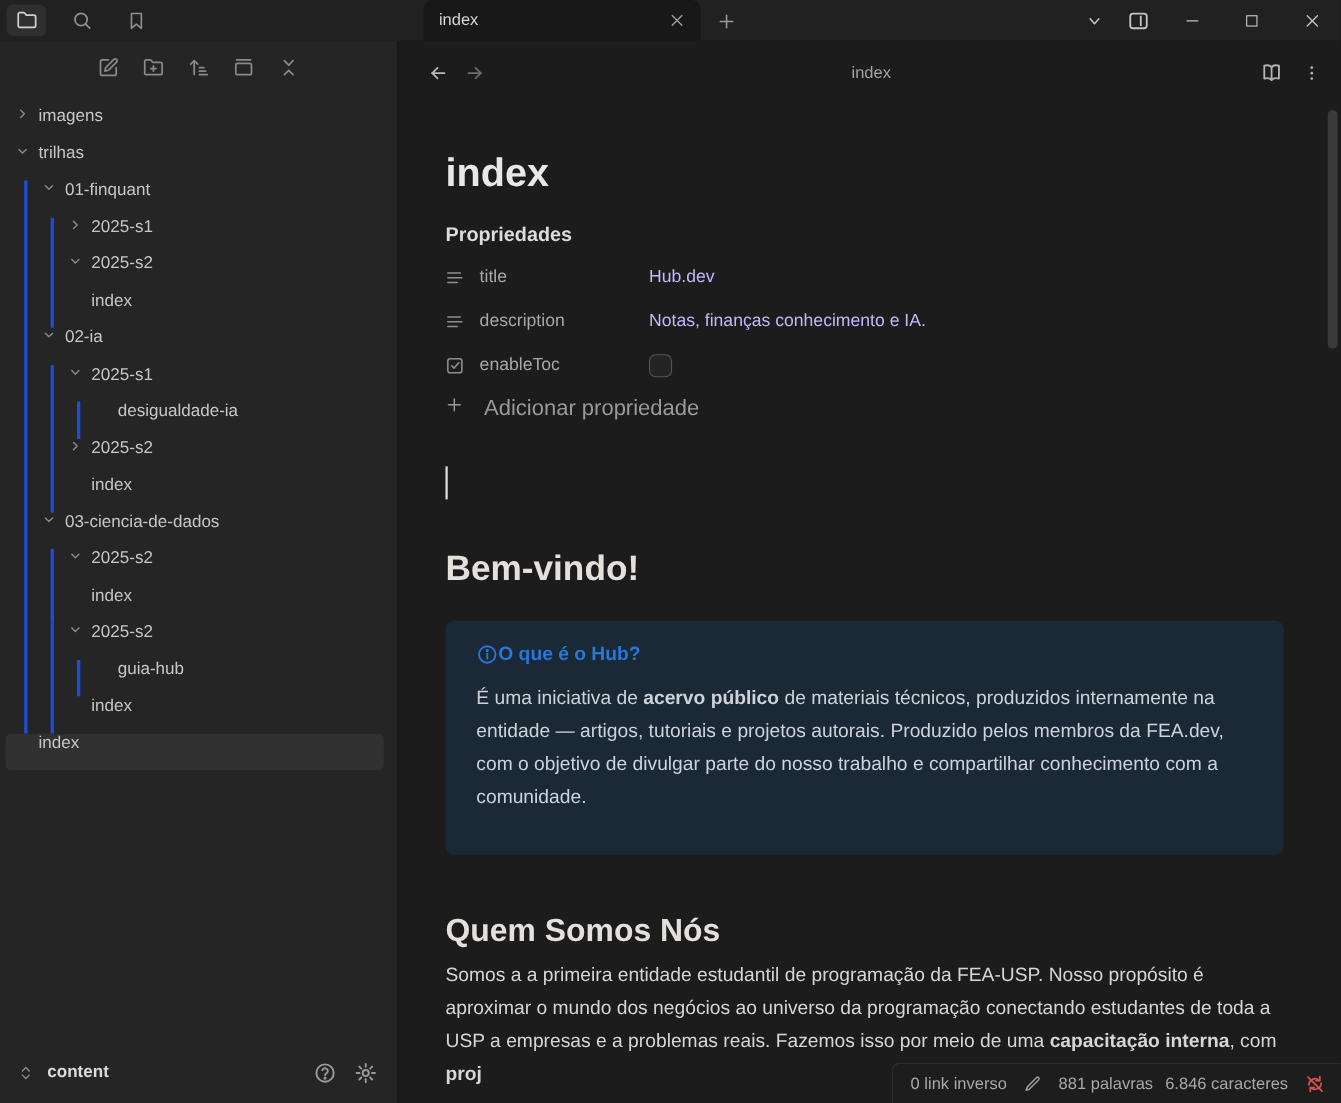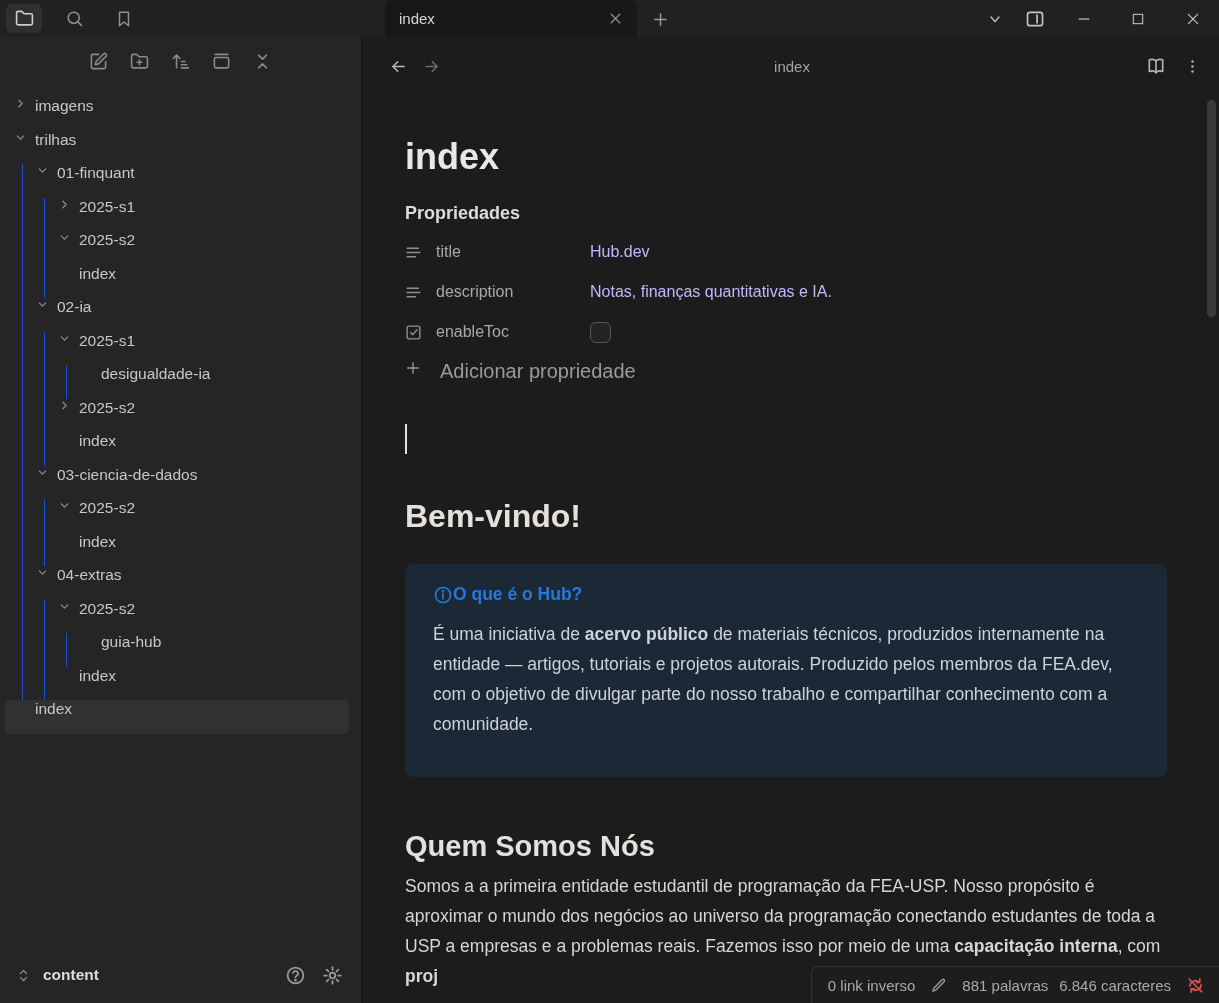--- a/index.html
+++ b/index.html
@@ -20,21 +20,21 @@
 
   
   .sidebar { position:absolute; top:37px; left:0; width:363px; bottom:0; background:#252525; border-right:2px solid #171717; }
   .nav-header { display:flex; justify-content:center; gap:22px; padding:15px 0 13px; }
   .nav-action { color:#8a8a8a; display:flex; }
   .tree { padding:13px 8px 0 14px; font-size:15.5px; color:#c7c7c7; }
   .tree-row { display:flex; align-items:flex-start; height:33.5px; white-space:nowrap; }
   .tree-row.file { padding-left:21px; }
   .tree-row.selected { background:#313131; border-radius:5px; margin-left:-9px; padding-left:30px; margin-right:4px; }
   .tree-chevron { width:14px; margin-right:7px; color:#8a8a8a; display:flex; align-items:center; }
-  .tree-children { margin-left:8px; padding-left:13px; border-left:1px solid #1d4ed8; }
+  .tree-children { margin-left:8px; padding-left:13px; border-left:3px solid #1d4ed8; }
   .vault-footer { position:absolute; left:0; right:2px; bottom:0; height:56px; display:flex; align-items:center; padding:0 16px; background:#252525; }
   .vault-switcher { display:flex; align-items:center; gap:12px; color:#8f8f8f; }
   .vault-name { color:#dcdcdc; font-weight:bold; font-size:15.5px; }
   .vault-actions { margin-left:auto; display:flex; gap:16px; color:#9a9a9a; }
 
   
   .main { position:absolute; top:37px; left:365px; right:0; bottom:0; background:#1c1c1c; }
   .view-header { position:relative; height:58px; }
   .hist-btns { position:absolute; left:24px; top:0; height:58px; display:flex; align-items:center; gap:14px; }
   .hist-back { color:#b9b9b9; display:flex; }
@@ -291,28 +291,20 @@
                 <svg width="13" height="13" viewBox="0 0 24 24" fill="none" stroke="currentColor" stroke-width="2.4" stroke-linecap="round" stroke-linejoin="round">
                   <polyline points="6 9 12 15 18 9"></polyline>
                 </svg>
               </span>
               <span class="tree-label">2025-s2</span>
             </div>
             <div class="tree-row file">
               <span class="tree-label">index</span>
             </div>
           </div>
-          <div class="tree-row folder">
-            <span class="tree-chevron">
-              <svg width="13" height="13" viewBox="0 0 24 24" fill="none" stroke="currentColor" stroke-width="2.4" stroke-linecap="round" stroke-linejoin="round">
-                <polyline points="6 9 12 15 18 9"></polyline>
-              </svg>
-            </span>
-            <span class="tree-label">04-extras</span>
-          </div>
           <div class="tree-children">
             <div class="tree-row folder">
               <span class="tree-chevron">
                 <svg width="13" height="13" viewBox="0 0 24 24" fill="none" stroke="currentColor" stroke-width="2.4" stroke-linecap="round" stroke-linejoin="round">
                   <polyline points="6 9 12 15 18 9"></polyline>
                 </svg>
               </span>
               <span class="tree-label">2025-s2</span>
             </div>
             <div class="tree-children">
@@ -423,21 +415,21 @@
             <div class="prop-key">
               <span class="picon">
                 <svg width="17" height="17" viewBox="0 0 24 24" fill="none" stroke="currentColor" stroke-width="2" stroke-linecap="round">
                     <path d="M19 6H3"></path>
                     <path d="M21 12H3"></path>
                     <path d="M15 18H3"></path>
                   </svg>
               </span>
               <span>description</span>
             </div>
-            <div class="prop-value">Notas, finanças quantitativas e IA.</div>
+            <div class="prop-value">Notas, finanças conhecimento e IA.</div>
           </div>
           <div class="prop-row">
             <div class="prop-key">
               <span class="picon">
                 <svg width="17" height="17" viewBox="0 0 24 24" fill="none" stroke="currentColor" stroke-width="2" stroke-linecap="round" stroke-linejoin="round">
                     <rect x="3" y="3" width="18" height="18" rx="3"></rect>
                     <polyline points="8 12 11 15 17 8"></polyline>
                   </svg>
               </span>
               <span>enableToc</span>

